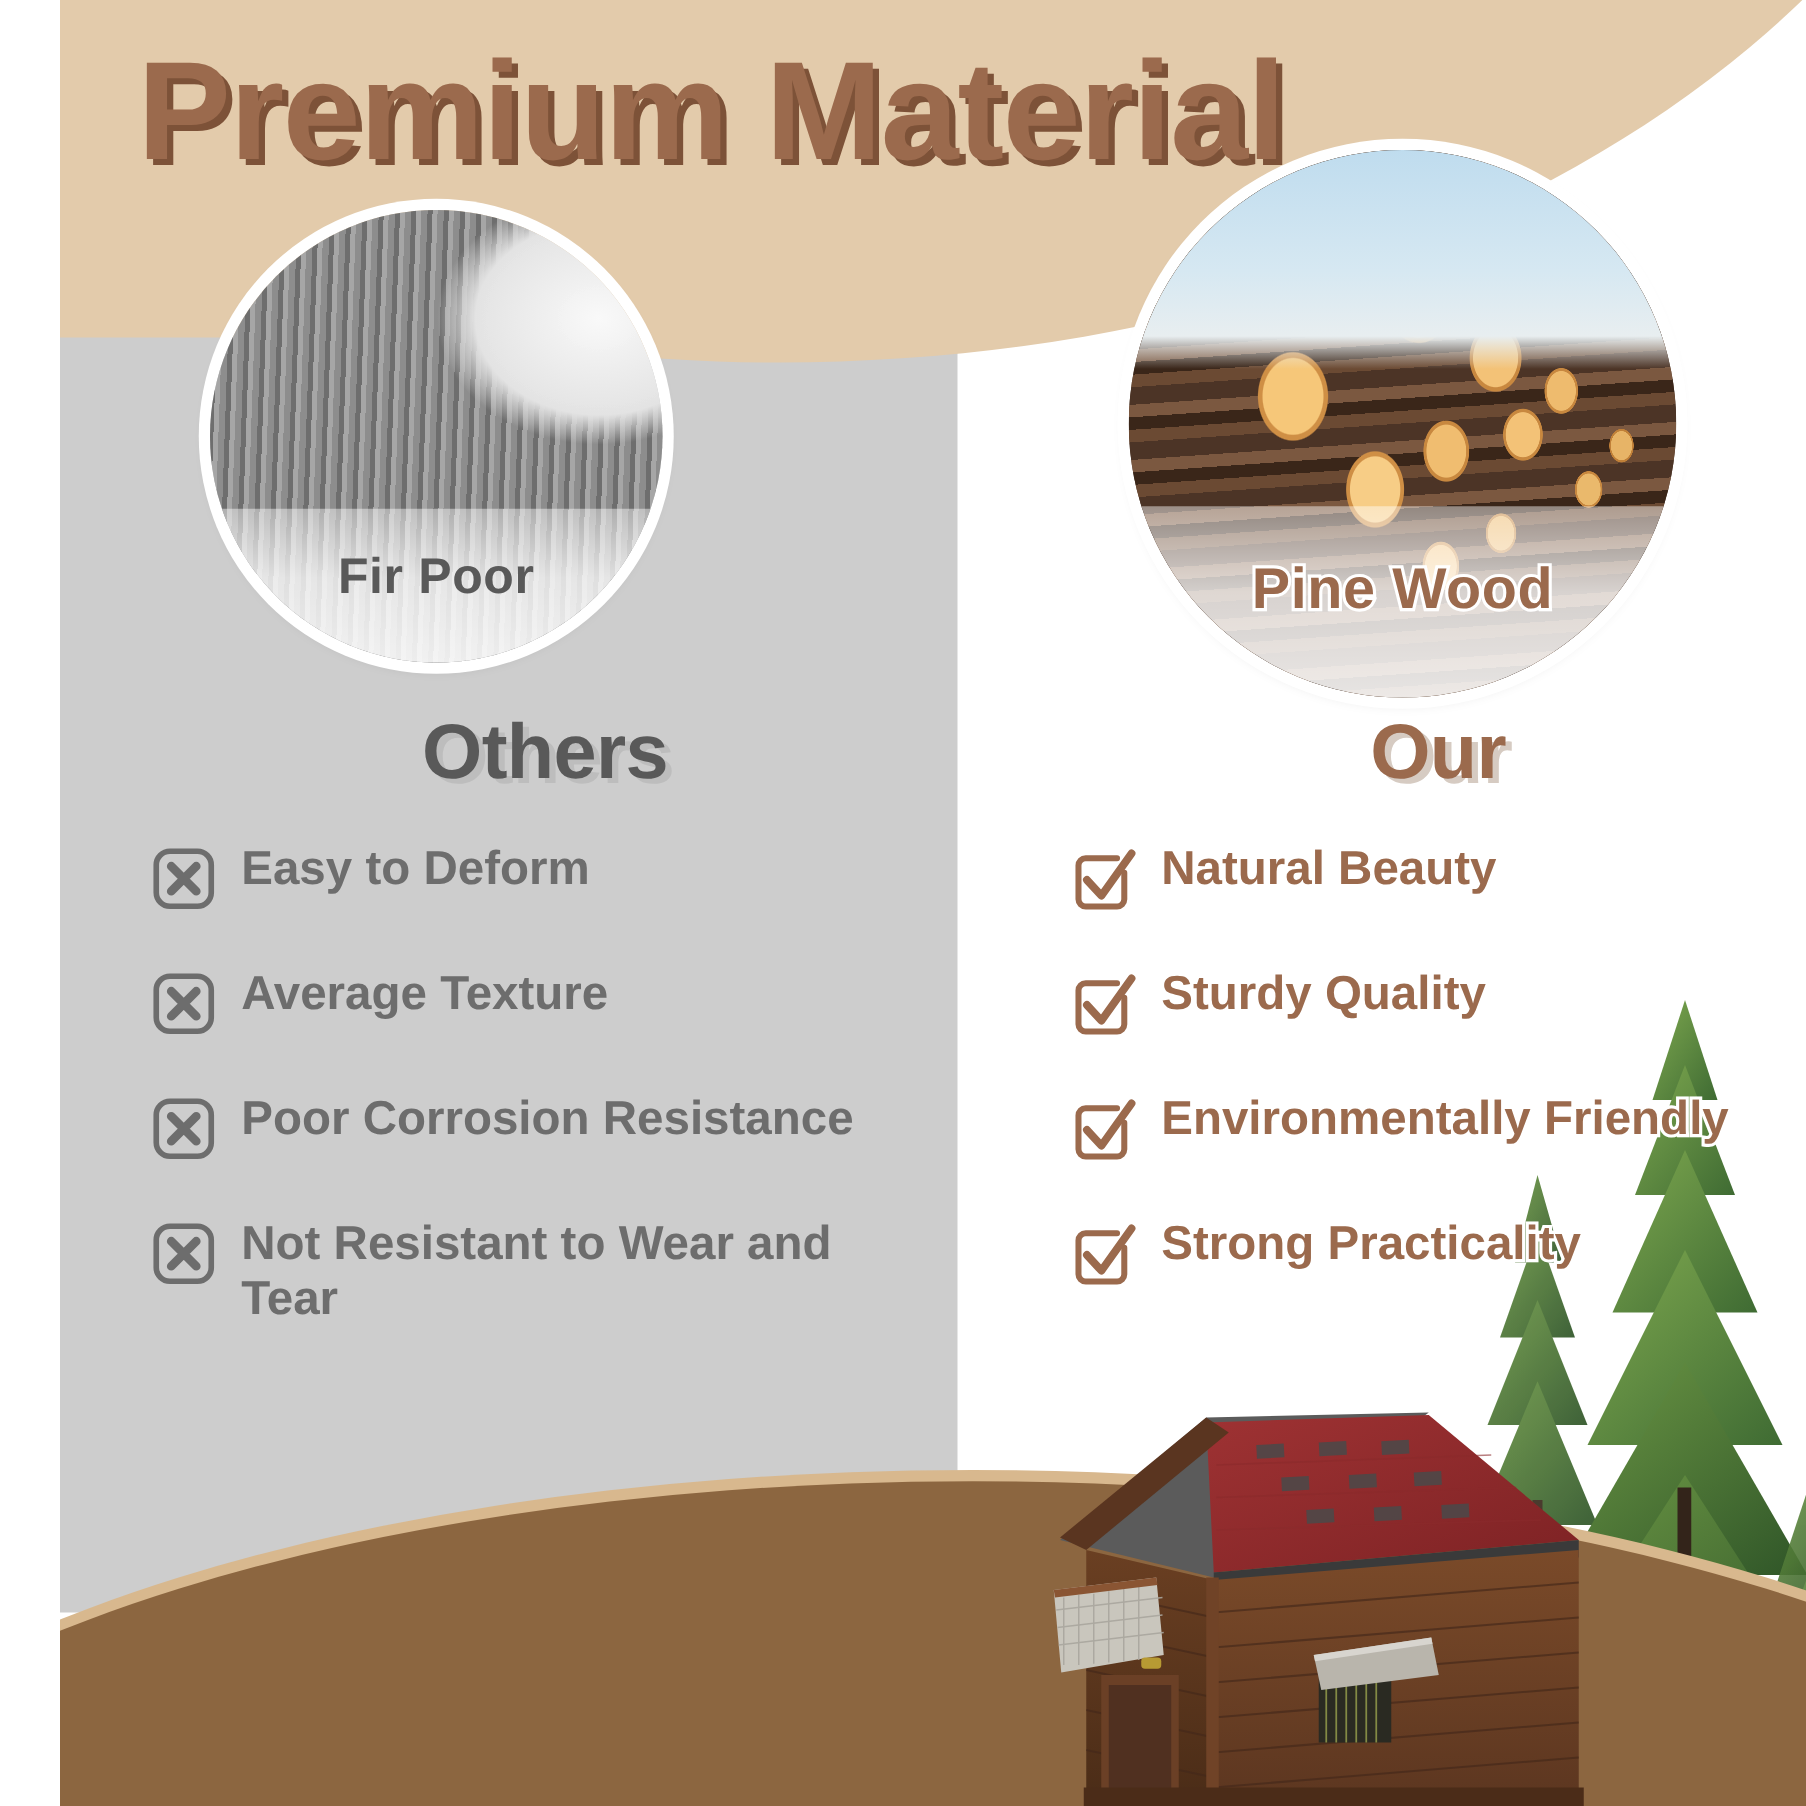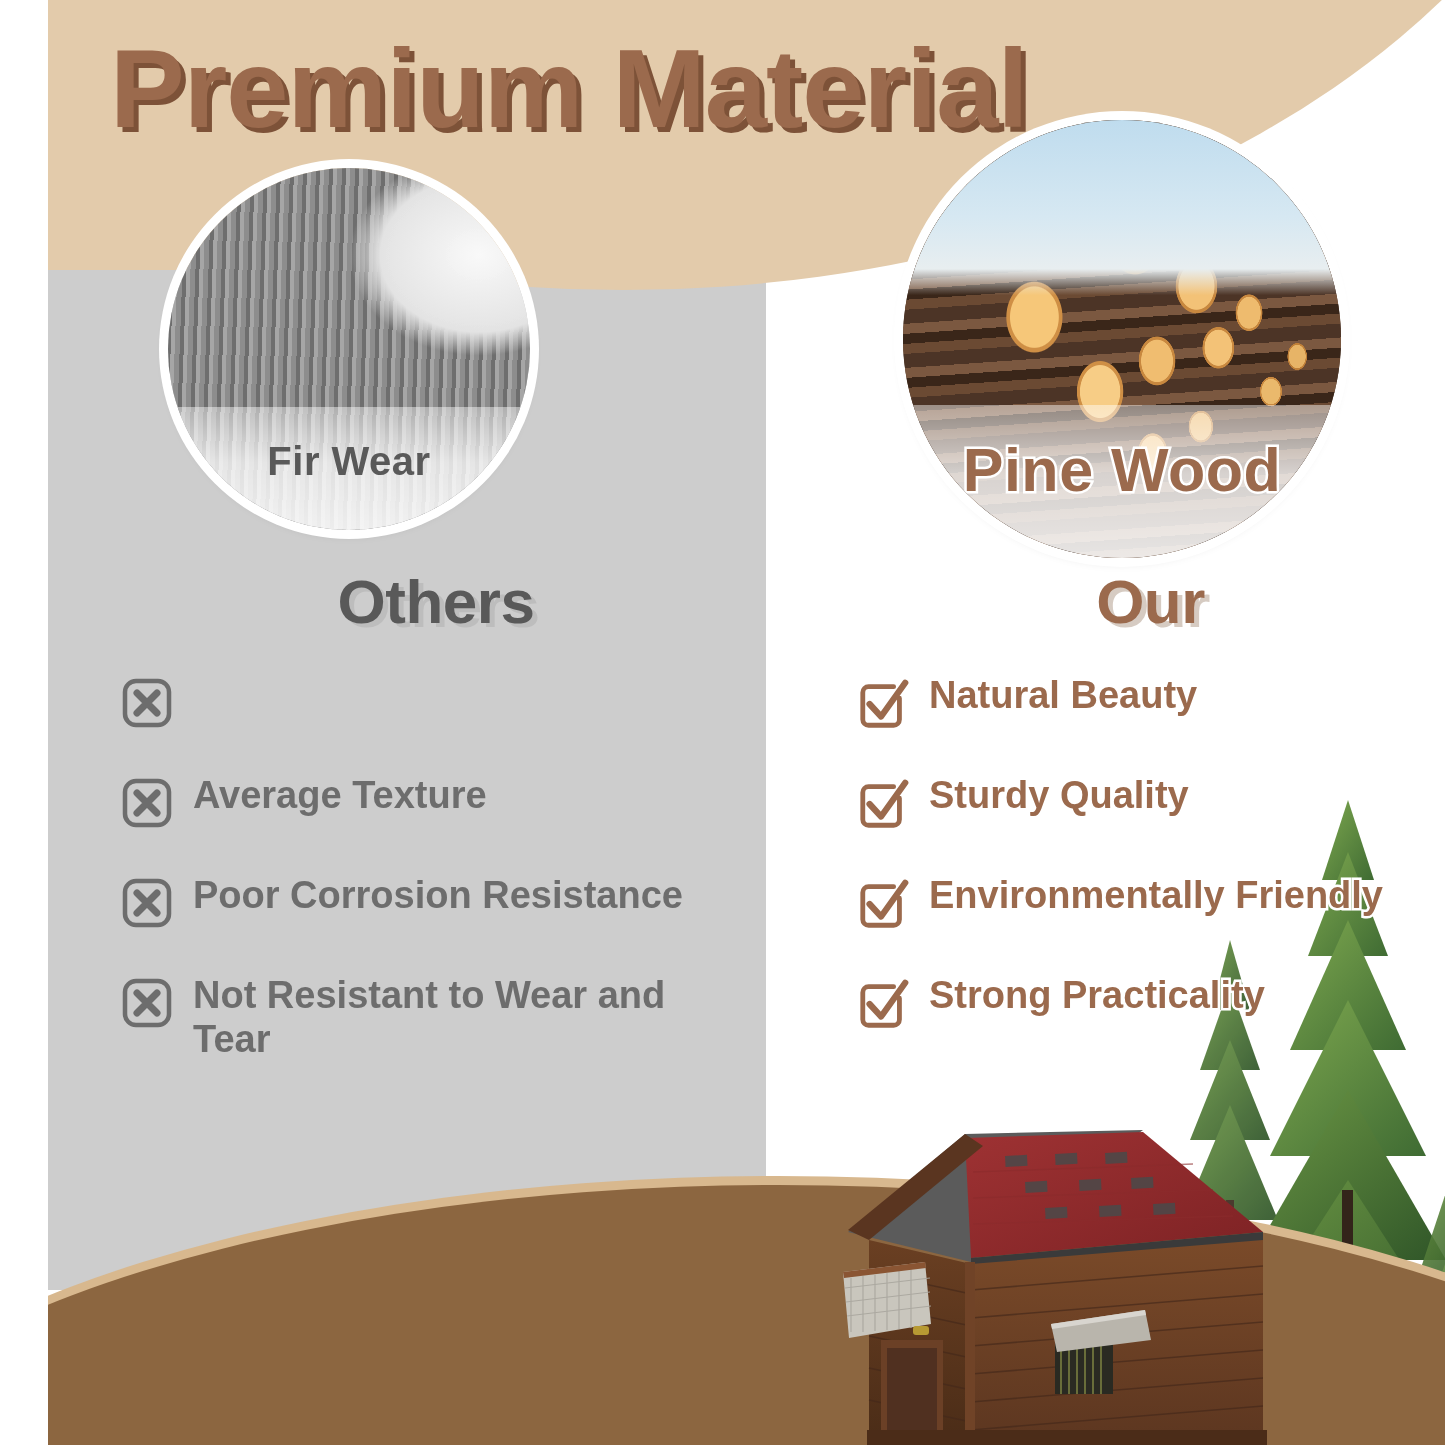--- a/index.html
+++ b/index.html
@@ -106,21 +106,21 @@
     height:30%;
     background:linear-gradient(180deg, rgba(255,255,255,.45) 0%, rgba(255,255,255,.78) 45%, rgba(255,255,255,.88) 100%);
     display:flex;align-items:center;justify-content:center;
     font-weight:bold;letter-spacing:.5px;
   }
   .cap-fir{
     color:#595959;font-size:40px;
     padding-bottom:14px;
   }
   .cap-pine{
-    color:#9b6a4d;font-size:61px;
+    color:#9b6a4d;font-size:46px;
     padding-bottom:22px;
     -webkit-text-stroke:5px #ffffff;
     paint-order:stroke fill;
   }
 
   
   .title{
     position:absolute;left:62px;top:24px;
     font-size:112px;font-weight:bold;
     color:#9b6a4d;
@@ -175,39 +175,40 @@
 
   <div class="bg-white"></div>
   <div class="bg-gray-left"></div>
   <div class="header-tan"></div>
   <div class="header-tan-2"></div>
 
   <div class="title">Premium Material</div>
 
   <div class="circle circle-fir">
     <div class="photo-fir"></div>
-    <div class="circle-caption cap-fir">Fir Wear</div>
+    <div class="circle-caption cap-fir">Fir Poor</div>
   </div>
 
   <div class="circle circle-pine">
     <div class="photo-pine"></div>
     <div class="circle-caption cap-pine">Pine Wood</div>
   </div>
 
   <div class="col col-left">
     <div class="col-head head-others">Others</div>
     <ul class="list">
 
       <li class="row row-left">
         <span class="icon">
           <svg viewBox="0 0 52 52" width="52" height="52" aria-hidden="true">
             <rect x="4" y="4" width="44" height="44" rx="11" ry="11" fill="none" stroke="#6d6d6d" stroke-width="4.5"></rect>
             <path d="M16 16 L36 36 M36 16 L16 36" fill="none" stroke="#6d6d6d" stroke-width="7" stroke-linecap="round"></path>
           </svg>
         </span>
+        <span class="label label-left">Easy to Deform</span>
       </li>
 
       <li class="row row-left">
         <span class="icon">
           <svg viewBox="0 0 52 52" width="52" height="52" aria-hidden="true">
             <rect x="4" y="4" width="44" height="44" rx="11" ry="11" fill="none" stroke="#6d6d6d" stroke-width="4.5"></rect>
             <path d="M16 16 L36 36 M36 16 L16 36" fill="none" stroke="#6d6d6d" stroke-width="7" stroke-linecap="round"></path>
           </svg>
         </span>
         <span class="label label-left">Average Texture</span>

